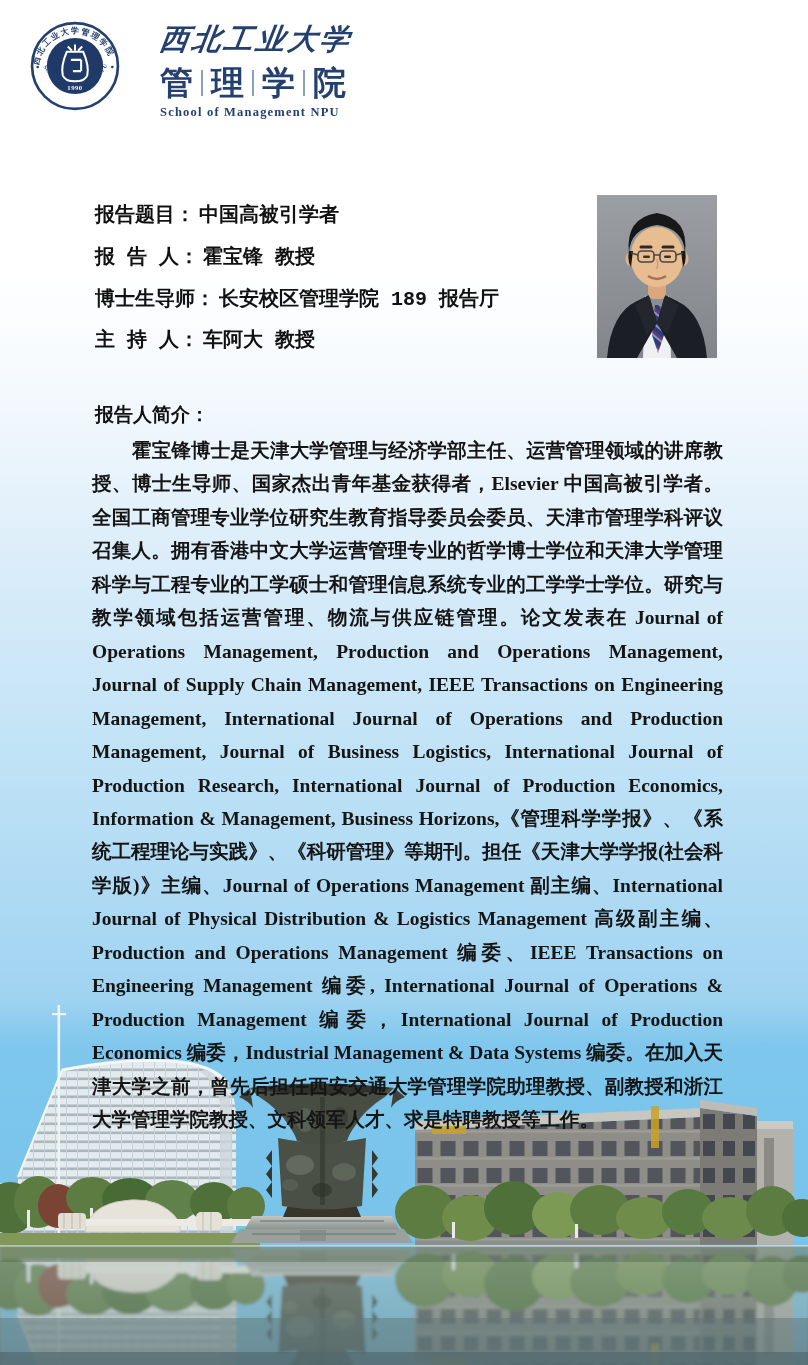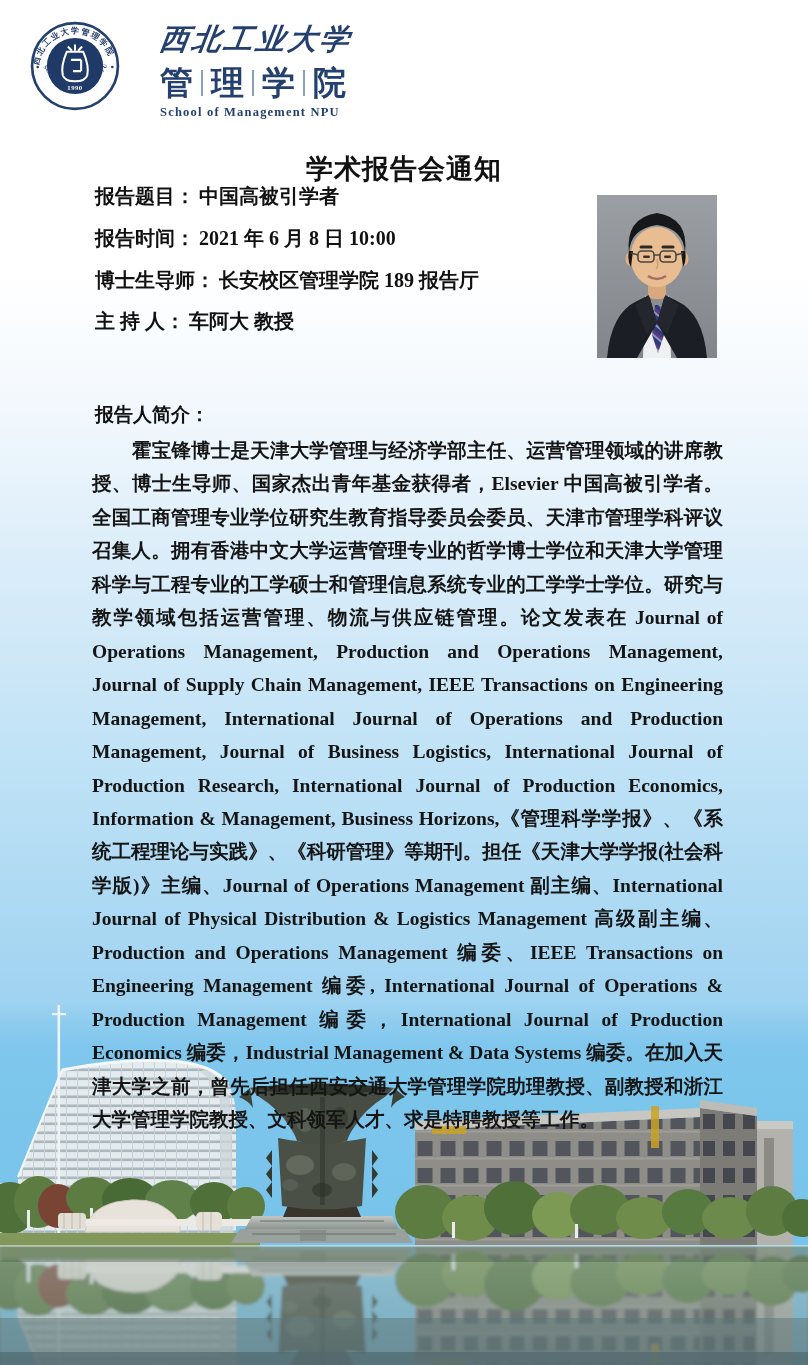--- a/index.html
+++ b/index.html
@@ -13,21 +13,21 @@
   .seal{width:90px;height:92px;}
   .logotype{margin-left:40px;color:#24406f;}
   .calligraphy{font-size:29px;font-weight:bold;transform:skewX(-8deg);letter-spacing:3px;font-style:italic;white-space:nowrap;}
   .dept-row{display:flex;align-items:center;margin-top:6px;}
   .dept-char{font-size:33px;font-weight:bold;line-height:1;font-family:"Liberation Sans","DejaVu Sans",sans-serif;}
   .dept-div{width:2px;height:26px;background:#8aa0c2;margin:0 8px;}
   .eng-name{font-size:12.5px;font-weight:bold;letter-spacing:1.2px;margin-top:6px;white-space:nowrap;}
   
   .title{position:absolute;left:0;top:133px;width:100%;text-align:center;font-size:27px;font-weight:bold;color:#111;letter-spacing:1px;z-index:2;}
   
-  .info{position:absolute;left:95px;top:176px;z-index:2;}
+  .info{position:absolute;left:95px;top:194px;z-index:2;font-family:Liberation Mono, monospace;}
   .info-row{height:41.7px;font-size:20px;font-weight:bold;color:#111;white-space:nowrap;display:flex;align-items:center;}
   .info-label{margin-right:4px;}
   
   .portrait{position:absolute;left:597px;top:195px;width:120px;height:163px;z-index:2;}
   
   .bio-heading{position:absolute;left:95px;top:402px;font-size:19px;font-weight:bold;color:#111;z-index:2;text-align:right;}
   .bio-text{
     position:absolute;left:92px;top:434px;width:631px;z-index:2;
     font-size:19.5px;line-height:33.45px;color:#151515;
     text-align:justify;text-indent:2.05em;font-weight:bold;
@@ -205,30 +205,29 @@
         <span class="dept-char">理</span>
         <span class="dept-div"></span>
         <span class="dept-char">学</span>
         <span class="dept-div"></span>
         <span class="dept-char">院</span>
       </div>
       <div class="eng-name">School of Management  NPU</div>
     </div>
   </div>
 
-  <h1 class="title">学术报告会通知</h1>
 
   <div class="info">
     <div class="info-row">
       <span class="info-label">报告题目：</span>
       <span class="info-value">中国高被引学者</span>
     </div>
     <div class="info-row">
-      <span class="info-label">报告时间：</span>
-      <span class="info-value">2021 年 6 月 8 日 10:00</span>
+      <span class="info-label">报 告 人：</span>
+      <span class="info-value">霍宝锋 教授</span>
     </div>
     <div class="info-row">
       <span class="info-label">博士生导师：</span>
       <span class="info-value">长安校区管理学院 189 报告厅</span>
     </div>
     <div class="info-row">
       <span class="info-label">主 持 人：</span>
       <span class="info-value">车阿大 教授</span>
     </div>
   </div>

